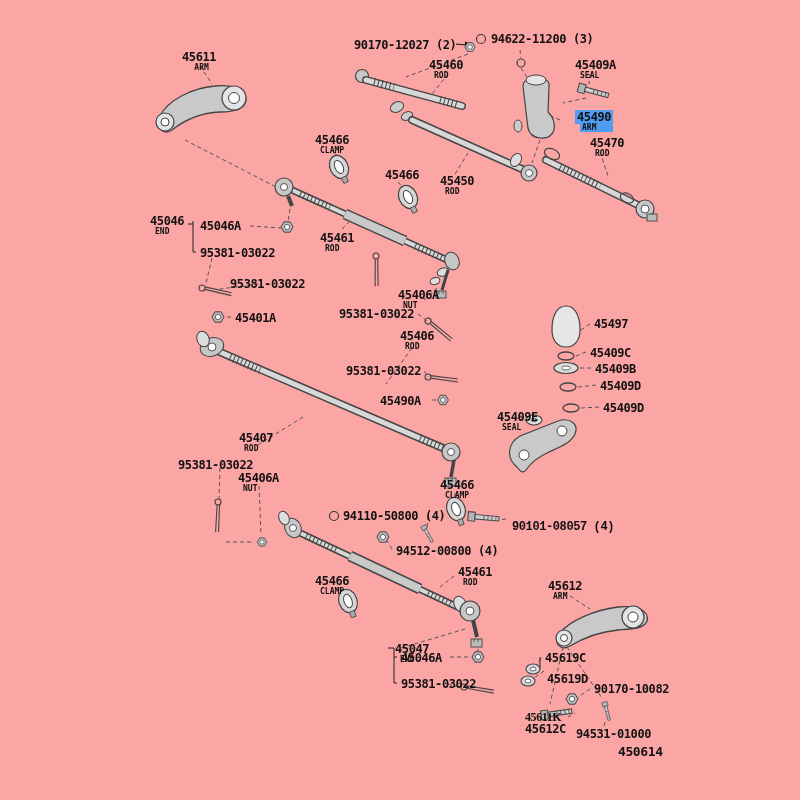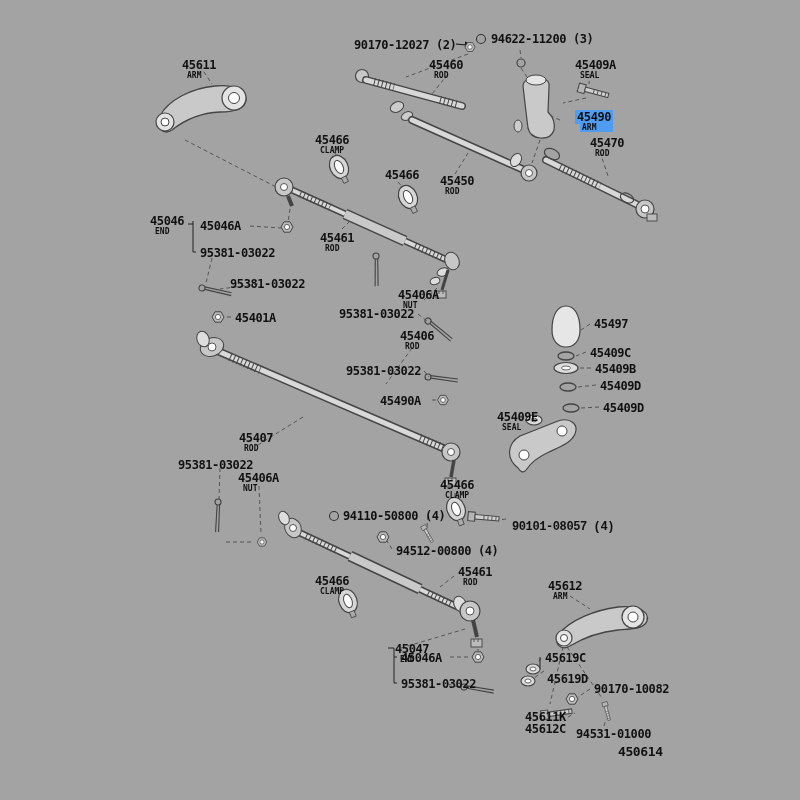--- a/index.html
+++ b/index.html
@@ -1,18 +1,18 @@
 <!DOCTYPE html>
 <html style="--hl: #4f9cf0;"><head>
 <meta charset="utf-8">
 <style>
   * { margin:0; padding:0; box-sizing:border-box; }
   html,body { width:800px; height:800px; background:#ffffff; overflow:hidden;
               font-family:"DejaVu Sans Mono", monospace; }
-  .stage { position:relative; width:800px; height:800px; background:#a3a3a3; }
+  .stage { position:relative; width:800px; height:800px; background:#fca5a5; }
   svg.drawing { position:absolute; left:0; top:0; }
   .labels { position:absolute; left:0; top:0; width:800px; height:800px; }
   .part-label { position:absolute; display:flex; flex-direction:column;
                 line-height:1; color:#111; cursor:default; }
   .part-label .main { font-size:12px; font-weight:bold; letter-spacing:-0.4px;
                       white-space:nowrap; padding:1px 2px; }
   .part-label .sub  { font-size:8px; font-weight:bold; margin-top:0;
                       margin-left:5px; padding:0 2px; white-space:nowrap; }
   .part-label.highlight .main,
   .part-label.highlight .sub { background:var(--hl,#4f9cf0); }
@@ -224,21 +224,21 @@
   <use href="#bolt" transform="translate(426,531) rotate(60) scale(0.6)"></use>
 </svg>
 
 <div class="labels">
       <div class="part-label" style="left: 352px; top: 38px;">
         <span class="main">90170-12027 (2)</span>
       </div>
       <div class="part-label" style="left: 489px; top: 32px;">
         <span class="main">94622-11200 (3)</span>
       </div>
-      <div class="part-label" style="left: 180px; top: 58px;">
+      <div class="part-label" style="left: 180px; top: 50px; text-align: center;">
         <span class="main">45611</span>
         <span class="sub">ARM</span>
       </div>
       <div class="part-label" style="left: 427px; top: 58px;">
         <span class="main">45460</span>
         <span class="sub">ROD</span>
       </div>
       <div class="part-label" style="left: 573px; top: 58px;">
         <span class="main">45409A</span>
         <span class="sub">SEAL</span>
@@ -366,21 +366,21 @@
       </div>
       <div class="part-label" style="left: 545px; top: 664px; margin-top: 8px;">
         <span class="main">45619D</span>
       </div>
       <div class="part-label" style="left: 399px; top: 677px;">
         <span class="main">95381-03022</span>
       </div>
       <div class="part-label" style="left: 592px; top: 682px;">
         <span class="main">90170-10082</span>
       </div>
-      <div class="part-label" style="left: 523px; top: 710px;">
+      <div class="part-label" style="left: 523px; top: 710px; font-family: Liberation Serif, serif;">
         <span class="main">45611K</span>
       </div>
       <div class="part-label" style="left: 523px; top: 722px;">
         <span class="main">45612C</span>
       </div>
       <div class="part-label" style="left: 574px; top: 727px;">
         <span class="main">94531-01000</span>
       </div>
       <div class="part-label figure" style="left: 616px; top: 744px;">
         <span class="main">450614</span>

